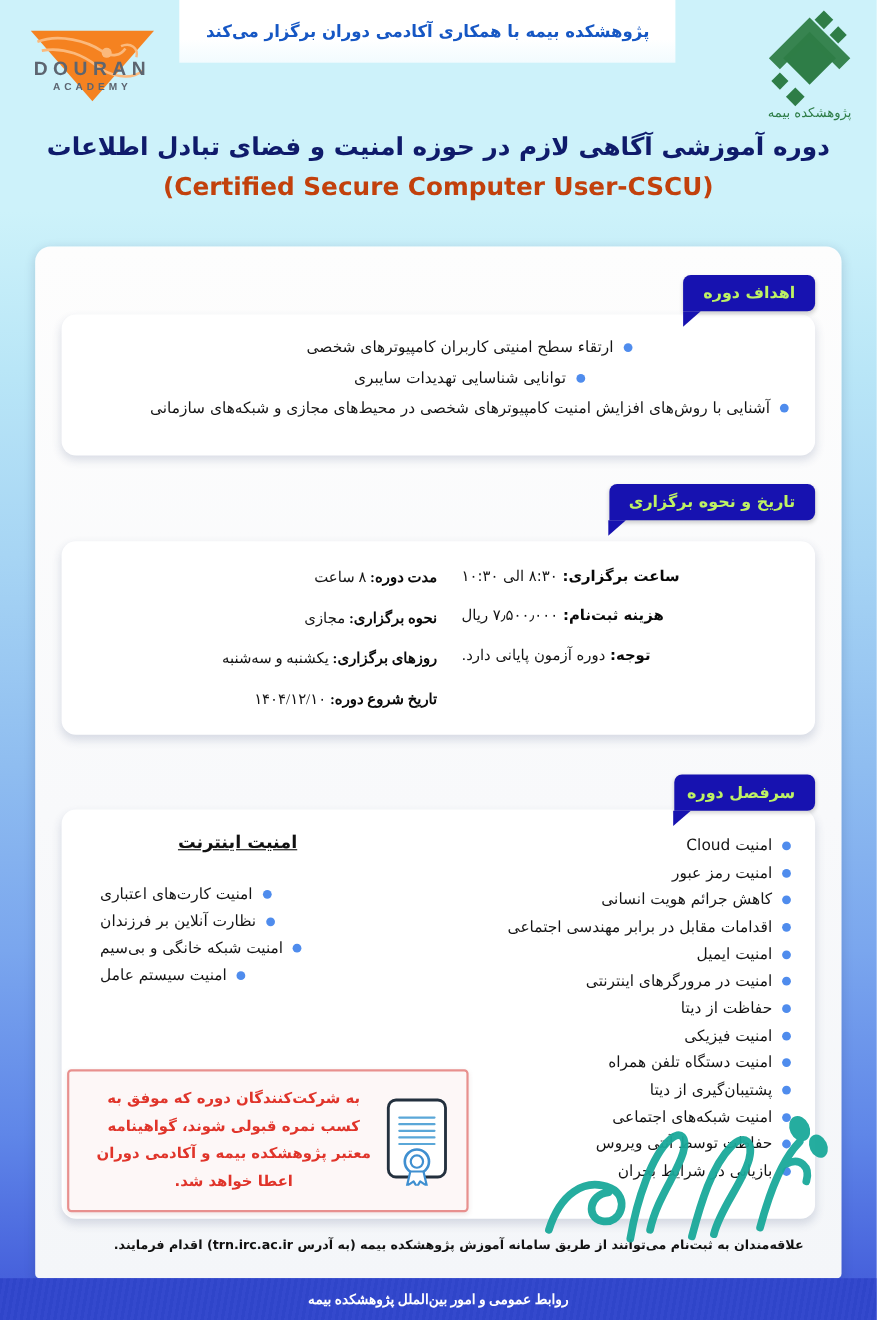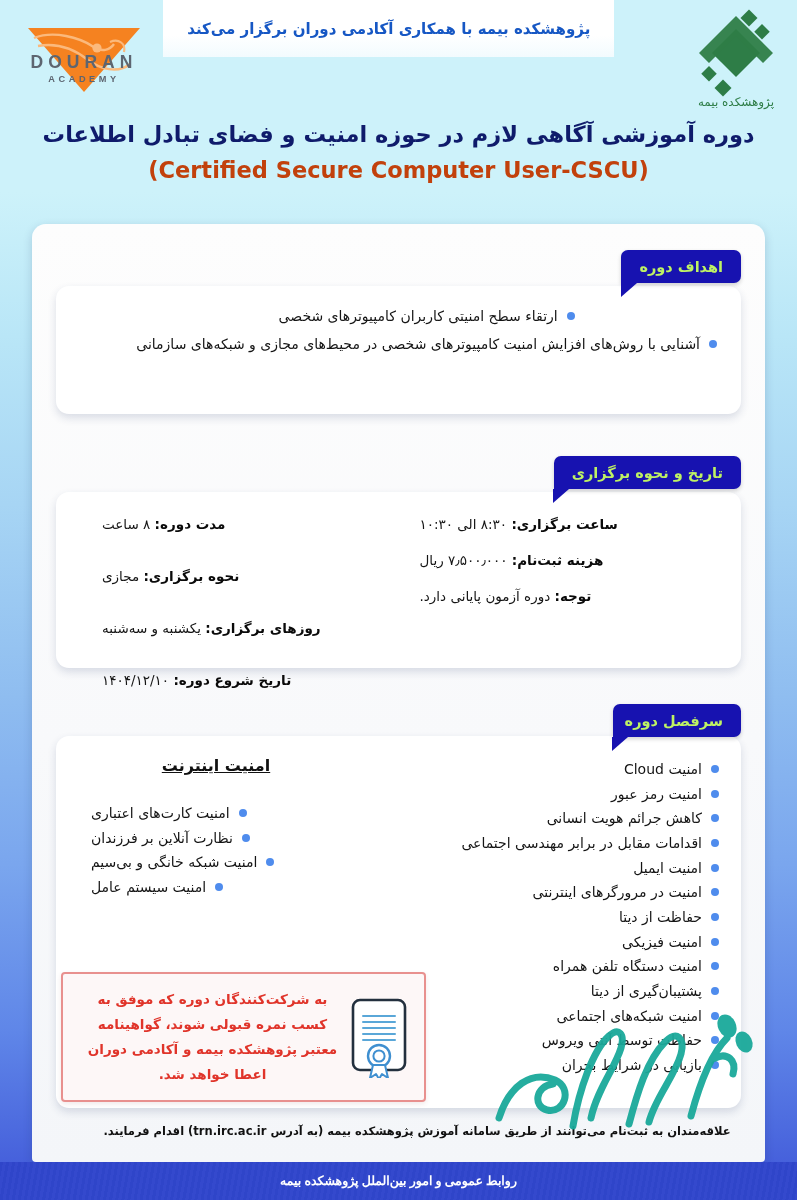--- a/index.html
+++ b/index.html
@@ -150,21 +150,21 @@
   #card-schedule {
     left:24px; top:268px;
     width:685px; height:176px;
   }
   .sched-grid {
     position:absolute; inset:0;
     display:flex;
     padding:24px 26px 0 26px;
   }
   .sched-col { flex:1; display:flex; flex-direction:column; }
-  .sched-col.right { align-items:flex-end; padding-left:20px; gap:36px; }
+  .sched-col.right { align-items:flex-start; padding-left:20px; gap:20px;font-family:Liberation Serif, serif; }
   .sched-col.left  { align-items:flex-end; padding-left:22px; gap:20px; }
   .sched-row { font-size:13.5px; color:#141414; white-space:nowrap; }
   .sched-row b { font-weight:bold; color:#0a0a0a; }
 
   
   #card-syllabus {
     left:24px; top:512px;
     width:685px; height:372px;
   }
   .syl-right {
@@ -295,26 +295,30 @@
   </div>
 
   <div class="card" id="card-objectives">
     <ul class="bullets" id="objectives-list">
         <li>
           <span class="dot"></span>
           <span class="txt">ارتقاء سطح امنیتی کاربران کامپیوترهای شخصی</span>
         </li>
         <li>
           <span class="dot"></span>
+          <span class="txt">توانایی شناسایی تهدیدات سایبری</span>
+        </li>
+        <li>
+          <span class="dot"></span>
           <span class="txt">آشنایی با روش‌های افزایش  امنیت کامپیوترهای شخصی در محیط‌های مجازی و شبکه‌های سازمانی</span>
         </li>
       </ul>
   </div>
 
-  <div class="tab" style="right:24px; top:232px;">
+  <div class="tab" style="right:24px; top:216px;">
     <span>تاریخ  و نحوه برگزاری</span>
   </div>
 
   <div class="card" id="card-schedule">
     <div class="sched-grid">
       <div class="sched-col left" id="sched-left">
           <div class="sched-row"><b>ساعت برگزاری:</b><span> ۸:۳۰  الی ۱۰:۳۰</span></div>
           <div class="sched-row"><b>هزینه ثبت‌نام:</b><span> ۷٫۵۰۰٫۰۰۰ ریال</span></div>
           <div class="sched-row"><b>توجه:</b><span> دوره آزمون پایانی دارد.</span></div>
         </div>

